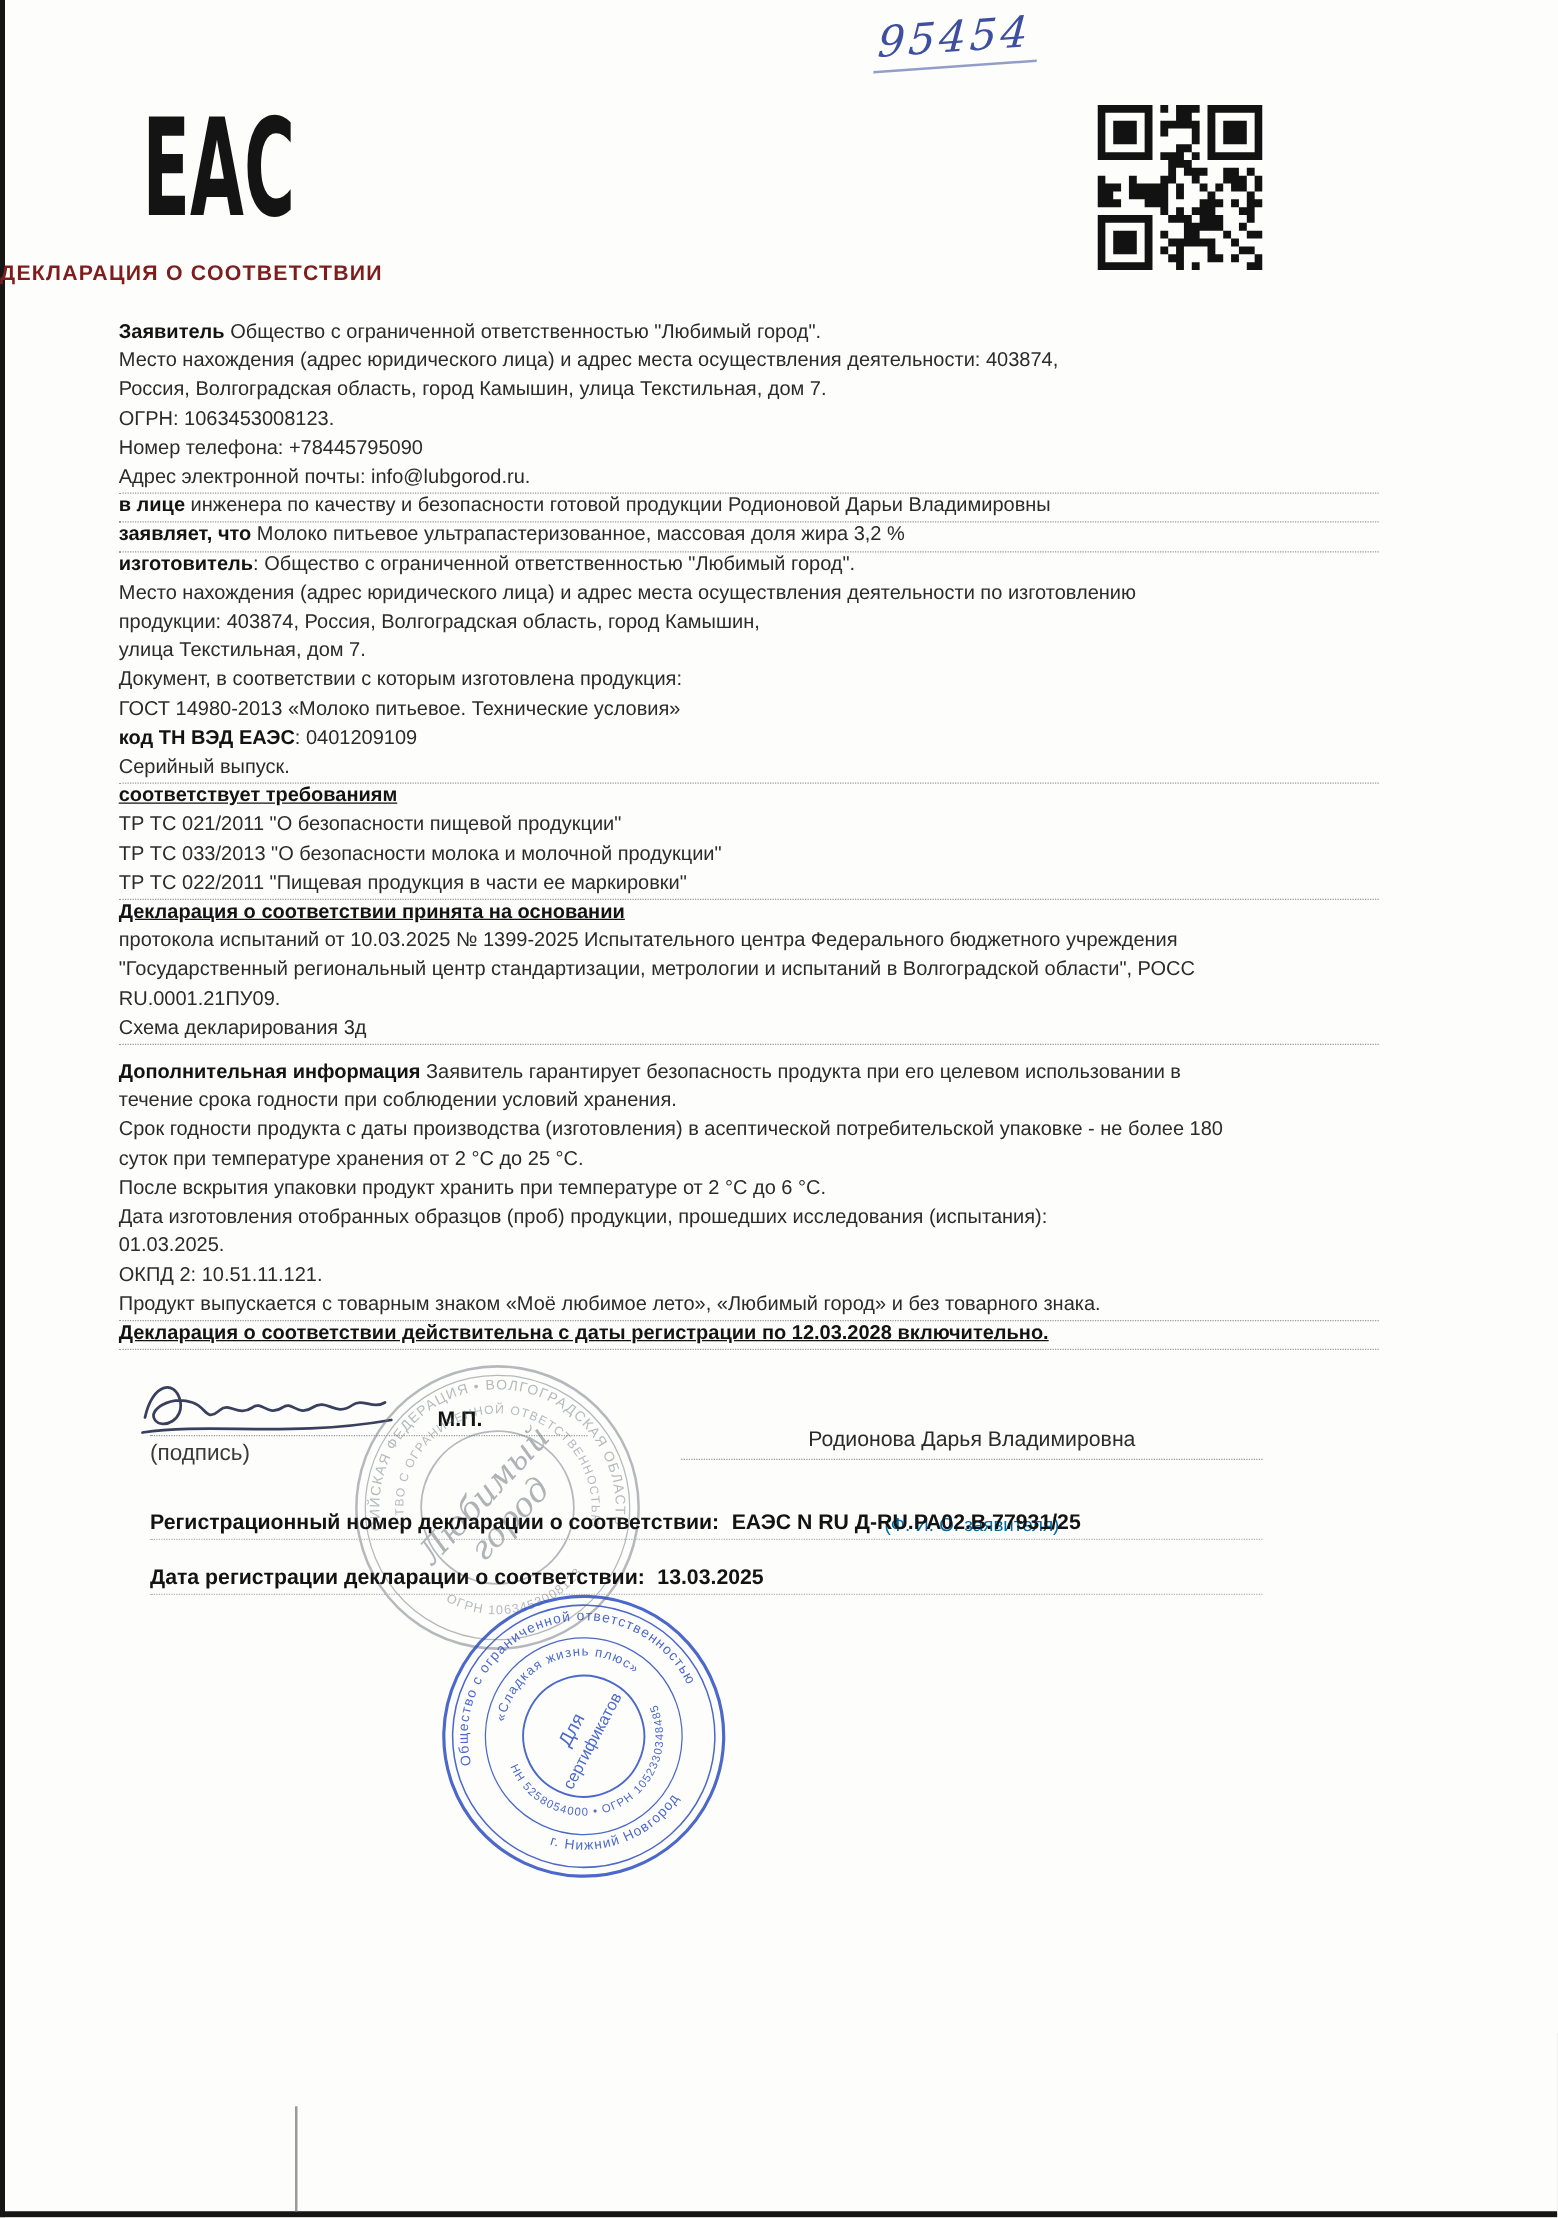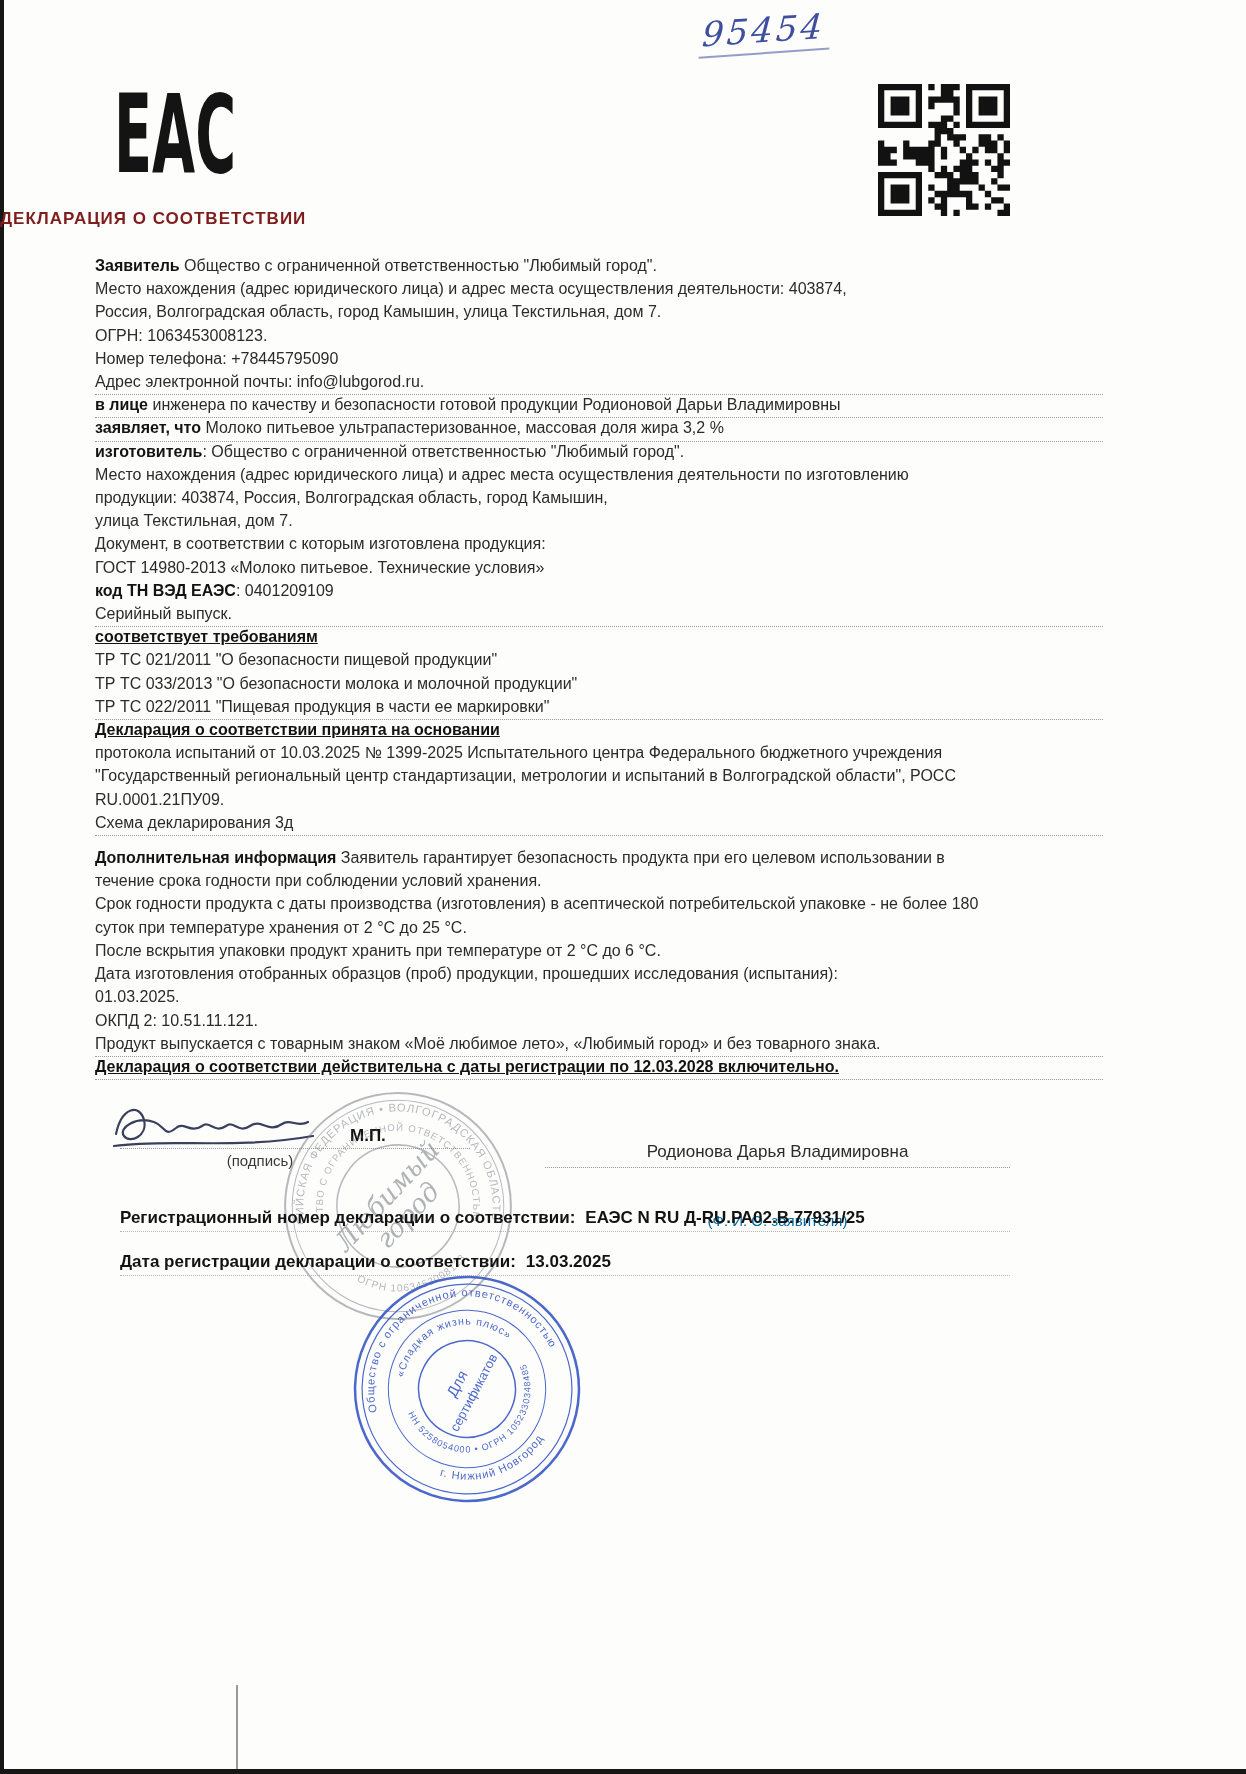--- a/index.html
+++ b/index.html
@@ -32,22 +32,22 @@
              font-size:16px; line-height:23.2px; }
   .line { position:relative; }
   .line b { color:#131313; }
   .bold { font-weight:bold; color:#131313;text-decoration:underline; }
   .rule::after { content:""; position:absolute; left:0; right:-118px; bottom:-2px;
                  border-bottom:1px dotted #9b9b9b; }
   .gap-top { margin-top:12px; }
 
   .sig-underline { position:absolute; left:120px; top:1148px; width:350px;
                    border-bottom:1px dotted #9b9b9b; }
-  .sig-caption { position:absolute; left:120px; top:1152px; width:280px; text-align:center;
-                 font-size:15px; color:#3a3a3a; }
+  .sig-caption { position:absolute; left:120px; top:1152px; width:280px; text-align:left;
+                 font-size:18px; color:#3a3a3a; }
   .signature-svg { position:absolute; left:108px; top:1098px; width:215px; height:58px; }
   .mp { position:absolute; left:350px; top:1126px; font-weight:bold; font-size:17px; color:#131313; }
   .fio-name { position:absolute; left:545px; top:1122px; width:465px; text-align:center;
               font-size:17px; padding-bottom:5px; border-bottom:1px dotted #9b9b9b;margin-top:20px; }
   .fio-caption { position:absolute; left:545px; top:1212px; width:465px; text-align:center;
                  font-size:15px; color:#0369a1; }
 
   .regline { position:absolute; left:120px; width:890px; font-size:17px; font-weight:bold; color:#131313; }
   .regline::after { content:""; position:absolute; left:0; right:0; bottom:-4px;
                     border-bottom:1px dotted #b5b5b5; }

